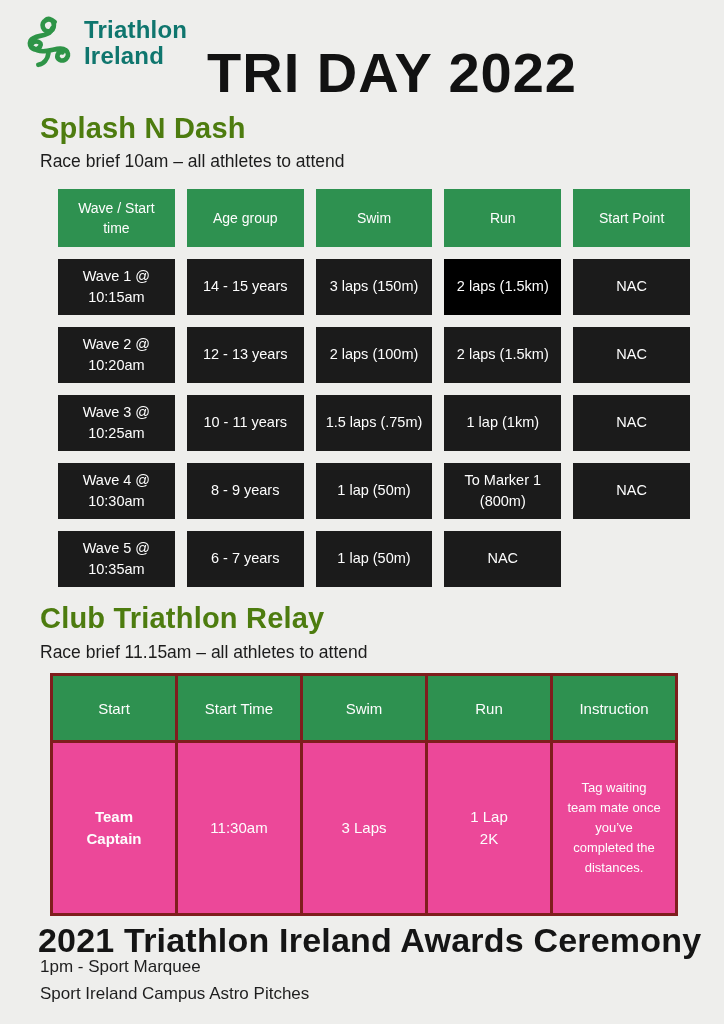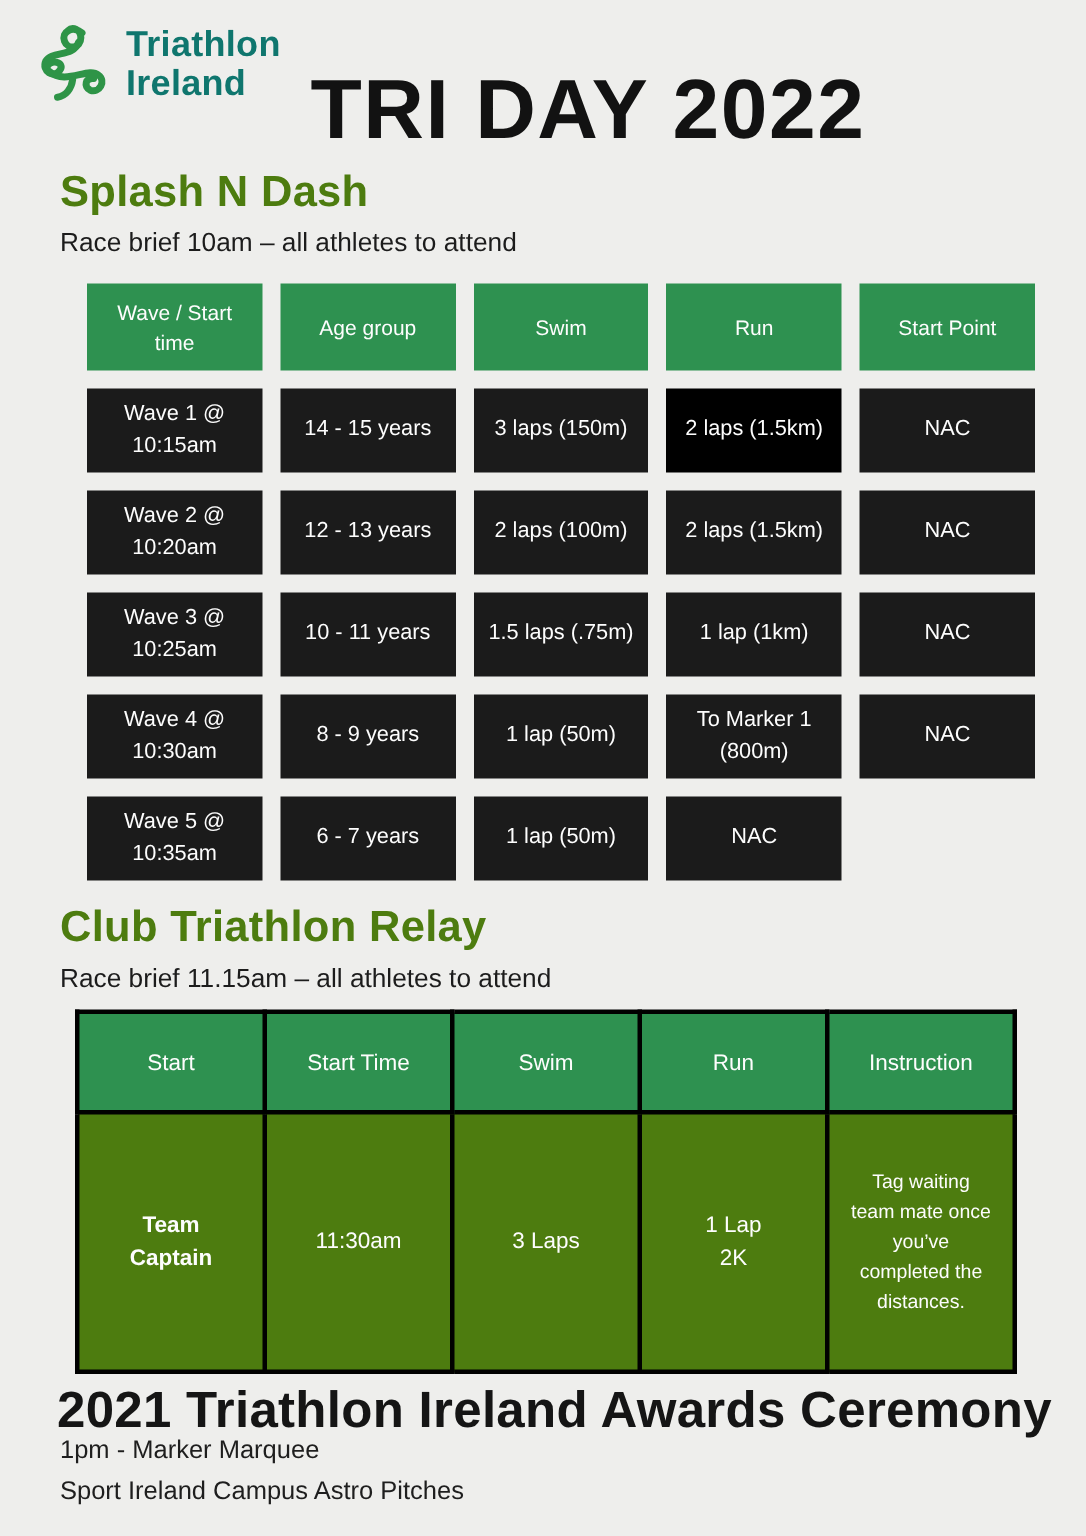--- a/index.html
+++ b/index.html
@@ -56,26 +56,26 @@
   }
   .t1-head{background:#2e9150;height:58px;font-size:14px;}
   .t1-dark{background:#1b1b1b;height:56px;}
   .t1-black{background:#000000;}
   
   .table2{
     position:absolute;left:50px;top:673px;width:628px;
     border-collapse:collapse;table-layout:fixed;
   }
   .table2 th,.table2 td{
-    border:3px solid #000000;
+    border:3px solid #7f1d1d;
     text-align:center;vertical-align:middle;
     color:#fdfdfd;white-space:pre-line;
   }
   .table2 th{background:#2e9150;height:62px;font-size:15px;font-weight:400;}
-  .table2 td{background:#4d7c0f;height:168px;font-size:15px;line-height:1.5;}
+  .table2 td{background:#ec4899;height:168px;font-size:15px;line-height:1.5;}
   .td-bold{font-weight:700;}
   .td-small{font-size:13px !important;padding:0 13px;line-height:1.55 !important;}
   
   .f-heading{
     position:absolute;left:38px;top:921px;
     font-size:34px;font-weight:700;color:#151515;letter-spacing:.2px;
   }
   .f-line1{position:absolute;left:40px;top:957px;font-size:17px;}
   .f-line2{position:absolute;left:40px;top:984px;font-size:17px;}
 </style>
@@ -166,16 +166,16 @@
       <td>11:30am</td>
       <td>3 Laps</td>
       <td>1 Lap
 2K</td>
       <td class="td-small">Tag waiting team mate once you’ve completed the distances.</td>
     </tr>
   </tbody>
     </table>
 
   <div class="f-heading">2021 Triathlon Ireland Awards Ceremony</div>
-  <div class="f-line1">1pm - Marker Marquee</div>
+  <div class="f-line1">1pm - Sport Marquee</div>
   <div class="f-line2">Sport Ireland Campus Astro Pitches</div>
 
 </div>
 
 </body></html>

